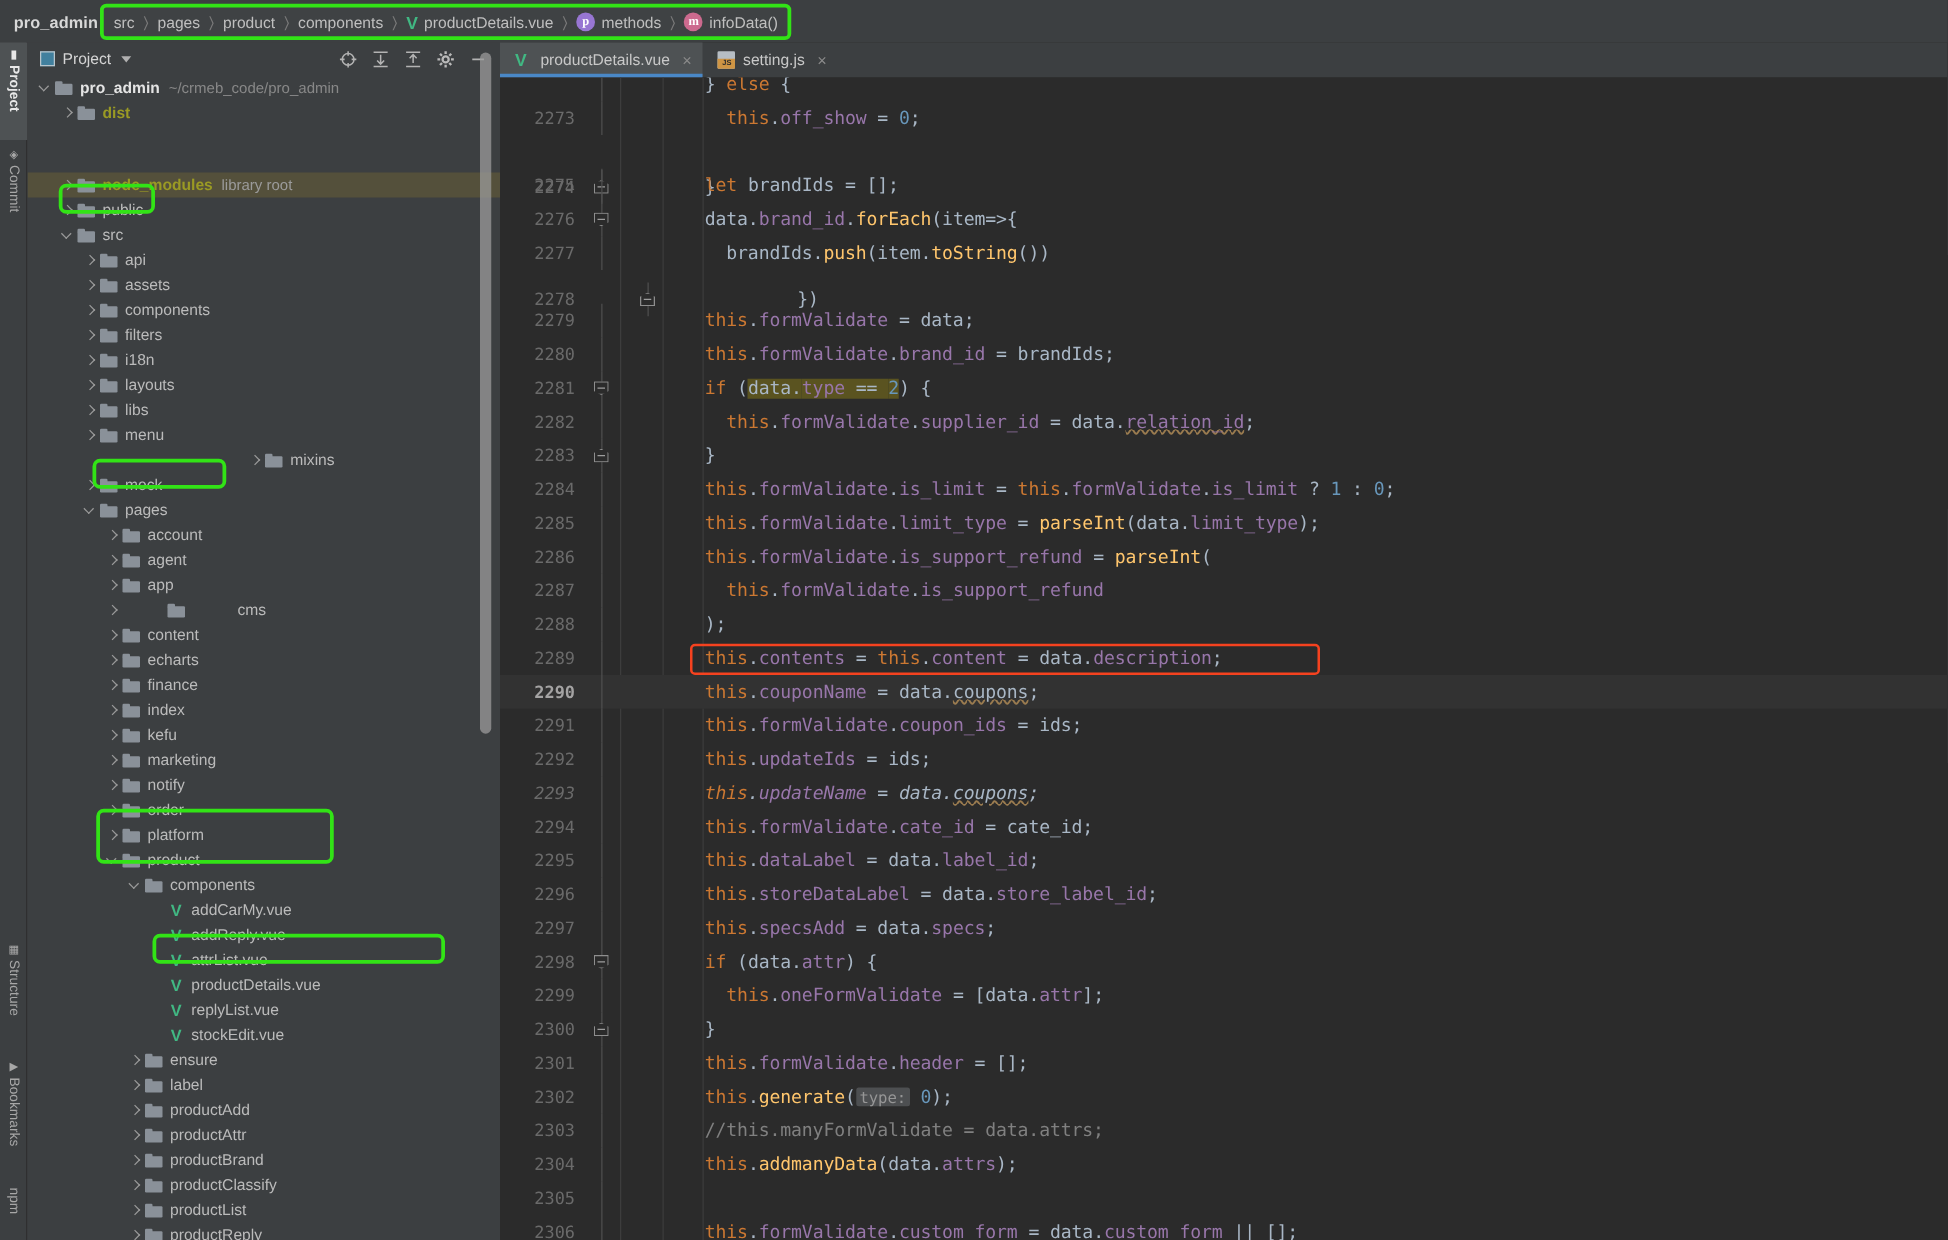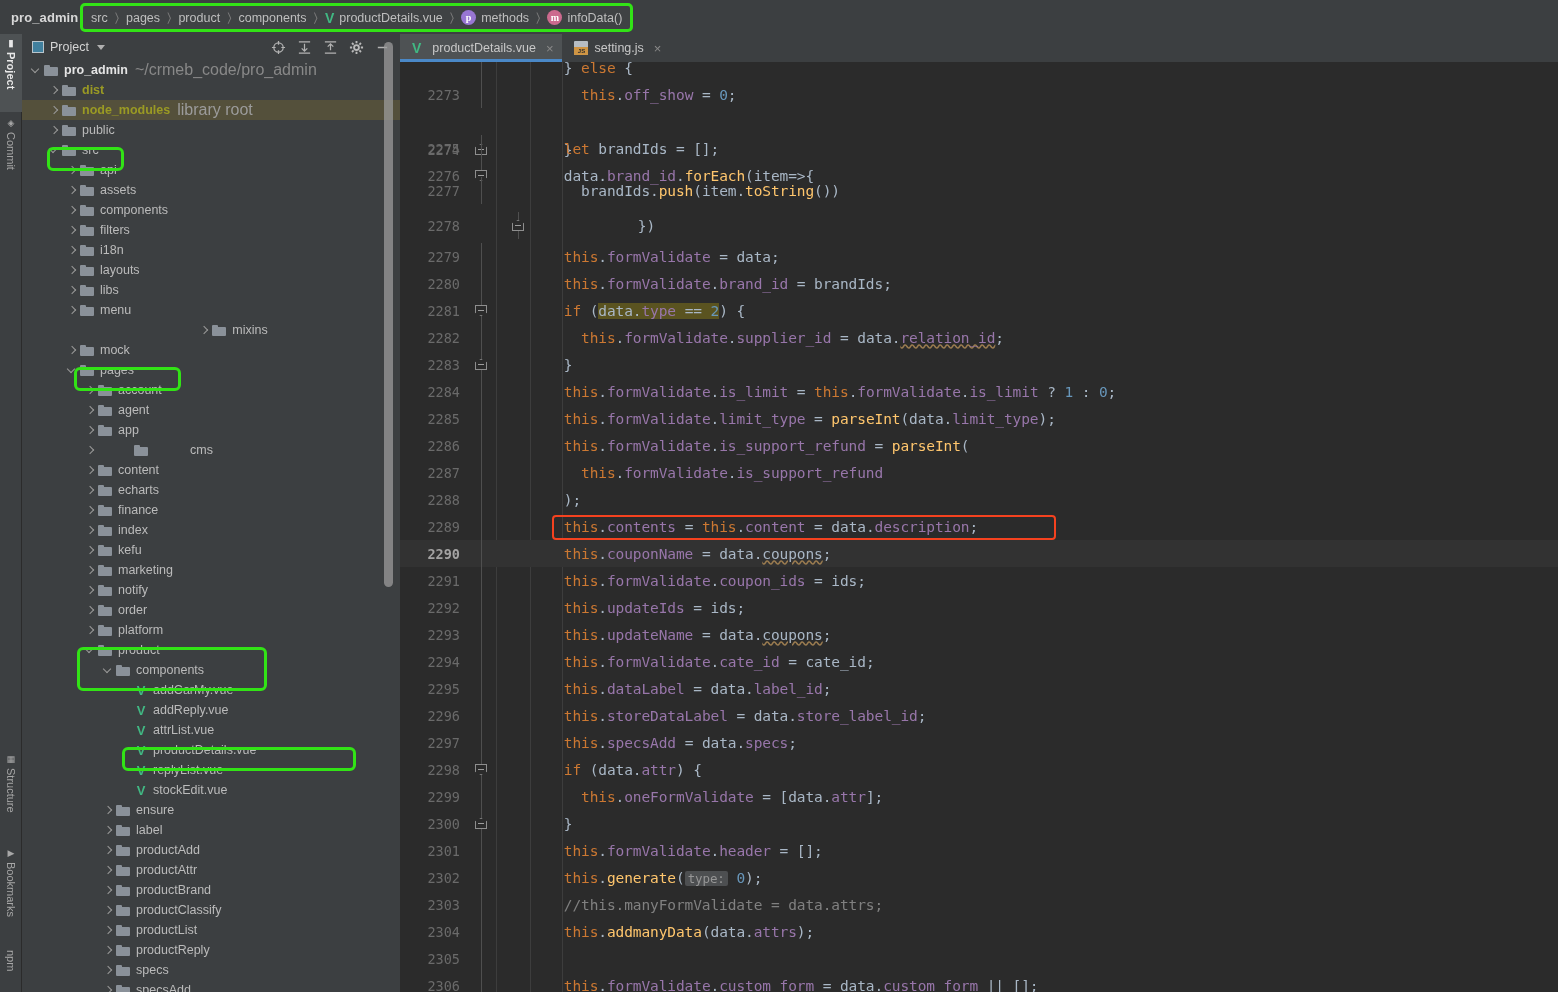--- a/index.html
+++ b/index.html
@@ -113,21 +113,21 @@
     content:''; position:absolute; left:0; top:3px; width:14px; height:9px;
     background:#8a9199; border-radius:1px;
   }
   .vue-ic {
     flex: 0 0 14px; margin-right: 5px; color: #41b883;
     font-size: 13px; font-weight: bold; line-height: 1; text-align:center;
   }
   .nm { color: #bbbbbb; }
   .nm.yellow { color: #9a9a24; font-weight: 600; }
   .nm.bold { color: #e4e4e4; font-weight: bold; }
-  .sub { color: #888888; margin-left: 7px; font-size: 16px; }
+  .sub { color: #888888; margin-left: 7px; font-size: 12px; }
   .sub.grey2 { color: #9b9b9b; }
 
   .hl-box {
     position: absolute; border: 3px solid #32e316; border-radius: 6px;
     pointer-events: none; z-index: 5;
   }
   .scrollbar-v {
     position: absolute; width: 9px; border-radius: 5px;
     background: #9b9b9b; opacity: .75;
   }
@@ -321,21 +321,21 @@
           <span class="arrow d"></span>
           <span class="folder"></span>
           <span class="nm bold">pro_admin</span>
           <span class="sub">~/crmeb_code/pro_admin</span>
         </div>
         <div class="row" style="padding-left: 28px;">
           <span class="arrow r"></span>
           <span class="folder"></span>
           <span class="nm yellow">dist</span>
         </div>
-        <div class="row libroot" style="padding-left: 28px;">
+        <div class="row libroot" style="padding-left: 28px; margin-top: 38px;">
           <span class="arrow r"></span>
           <span class="folder"></span>
           <span class="nm yellow">node_modules</span>
           <span class="sub grey2">library root</span>
         </div>
         <div class="row" style="padding-left: 28px;">
           <span class="arrow r"></span>
           <span class="folder"></span>
           <span class="nm">public</span>
         </div>
@@ -612,28 +612,28 @@
           <span class="code-txt"><span class="t-pl">      </span><span class="t-kw">let</span><span class="t-pl"> brandIds = [];</span></span>
         </div>
         <div class="ln-line" id="line-2276" style="top: 100px;">
           <span class="ln-num">2276</span>
           <span class="gutter">
             <span class="vline"></span>
             <span class="fold dn"></span>
           </span>
           <span class="code-txt"><span class="t-pl">      data.</span><span class="t-prop">brand_id</span><span class="t-pl">.</span><span class="t-fn">forEach</span><span class="t-pl">(item=&gt;{</span></span>
         </div>
-        <div class="ln-line" id="line-2277" style="top: 115px;">
+        <div class="ln-line" id="line-2277" style="top: 127px;">
           <span class="ln-num">2277</span>
           <span class="gutter">
             <span class="vline"></span>
           </span>
           <span class="code-txt"><span class="t-pl">        brandIds.</span><span class="t-fn">push</span><span class="t-pl">(item.</span><span class="t-fn">toString</span><span class="t-pl">())</span></span>
         </div>
-        <div class="ln-line" id="line-2278" style="top: 150px; gap: 37px;">
+        <div class="ln-line" id="line-2278" style="top: 164px; gap: 37px;">
           <span class="ln-num">2278</span>
           <span class="gutter">
             <span class="vline"></span>
             <span class="fold up"></span>
           </span>
           <span class="code-txt"><span class="t-pl">      })</span></span>
         </div>
         <div class="ln-line" id="line-2279" style="top: 181px;">
           <span class="ln-num">2279</span>
           <span class="gutter">
@@ -727,21 +727,21 @@
           </span>
           <span class="code-txt"><span class="t-pl">      </span><span class="t-kw">this</span><span class="t-pl">.</span><span class="t-prop">formValidate</span><span class="t-pl">.</span><span class="t-prop">coupon_ids</span><span class="t-pl"> = ids;</span></span>
         </div>
         <div class="ln-line" id="line-2292" style="top: 532px;">
           <span class="ln-num">2292</span>
           <span class="gutter">
             <span class="vline"></span>
           </span>
           <span class="code-txt"><span class="t-pl">      </span><span class="t-kw">this</span><span class="t-pl">.</span><span class="t-prop">updateIds</span><span class="t-pl"> = ids;</span></span>
         </div>
-        <div class="ln-line" id="line-2293" style="top: 559px;">
+        <div class="ln-line" id="line-2293" style="top: 559px; font-style: italic;">
           <span class="ln-num">2293</span>
           <span class="gutter">
             <span class="vline"></span>
           </span>
           <span class="code-txt"><span class="t-pl">      </span><span class="t-kw">this</span><span class="t-pl">.</span><span class="t-prop">updateName</span><span class="t-pl"> = data.</span><span class="t-pl wavy">coupons</span><span class="t-pl">;</span></span>
         </div>
         <div class="ln-line" id="line-2294" style="top: 586px;">
           <span class="ln-num">2294</span>
           <span class="gutter">
             <span class="vline"></span>

